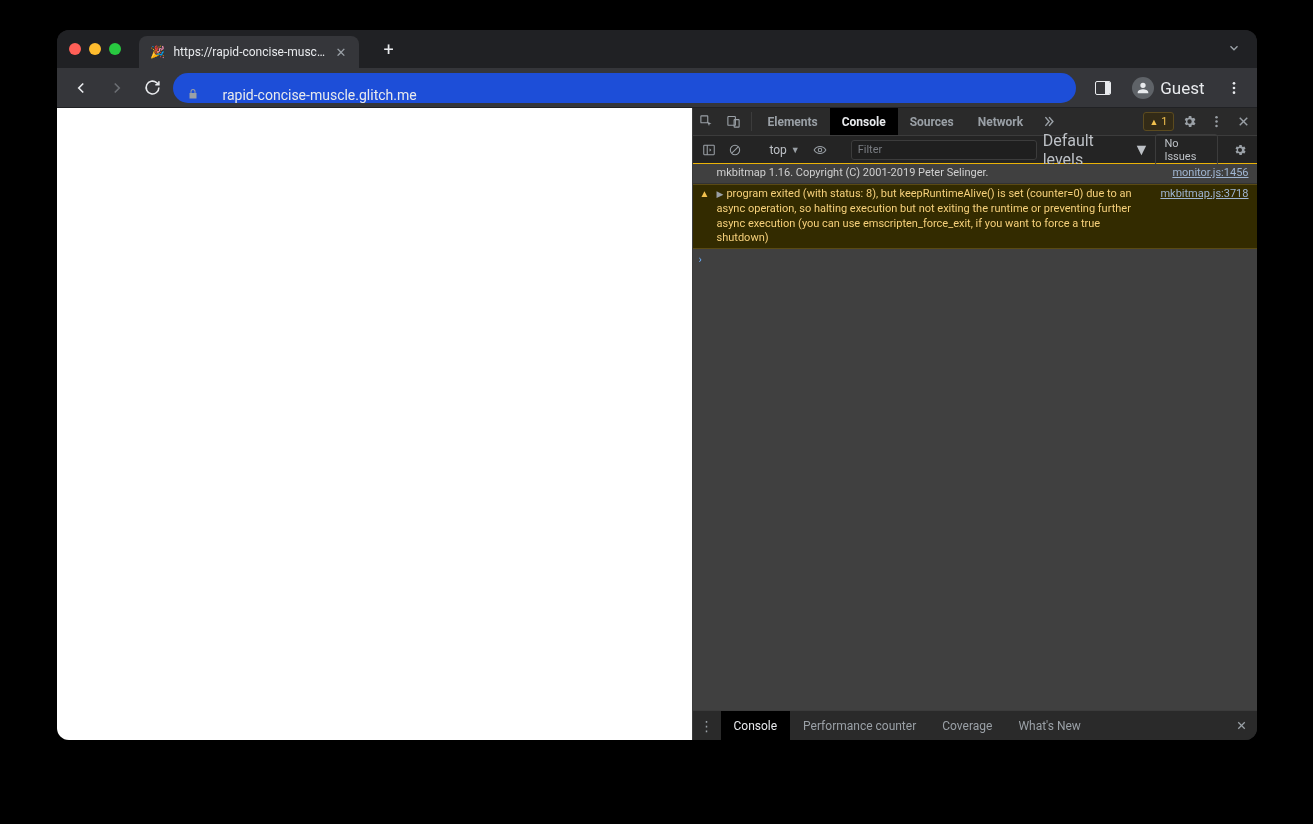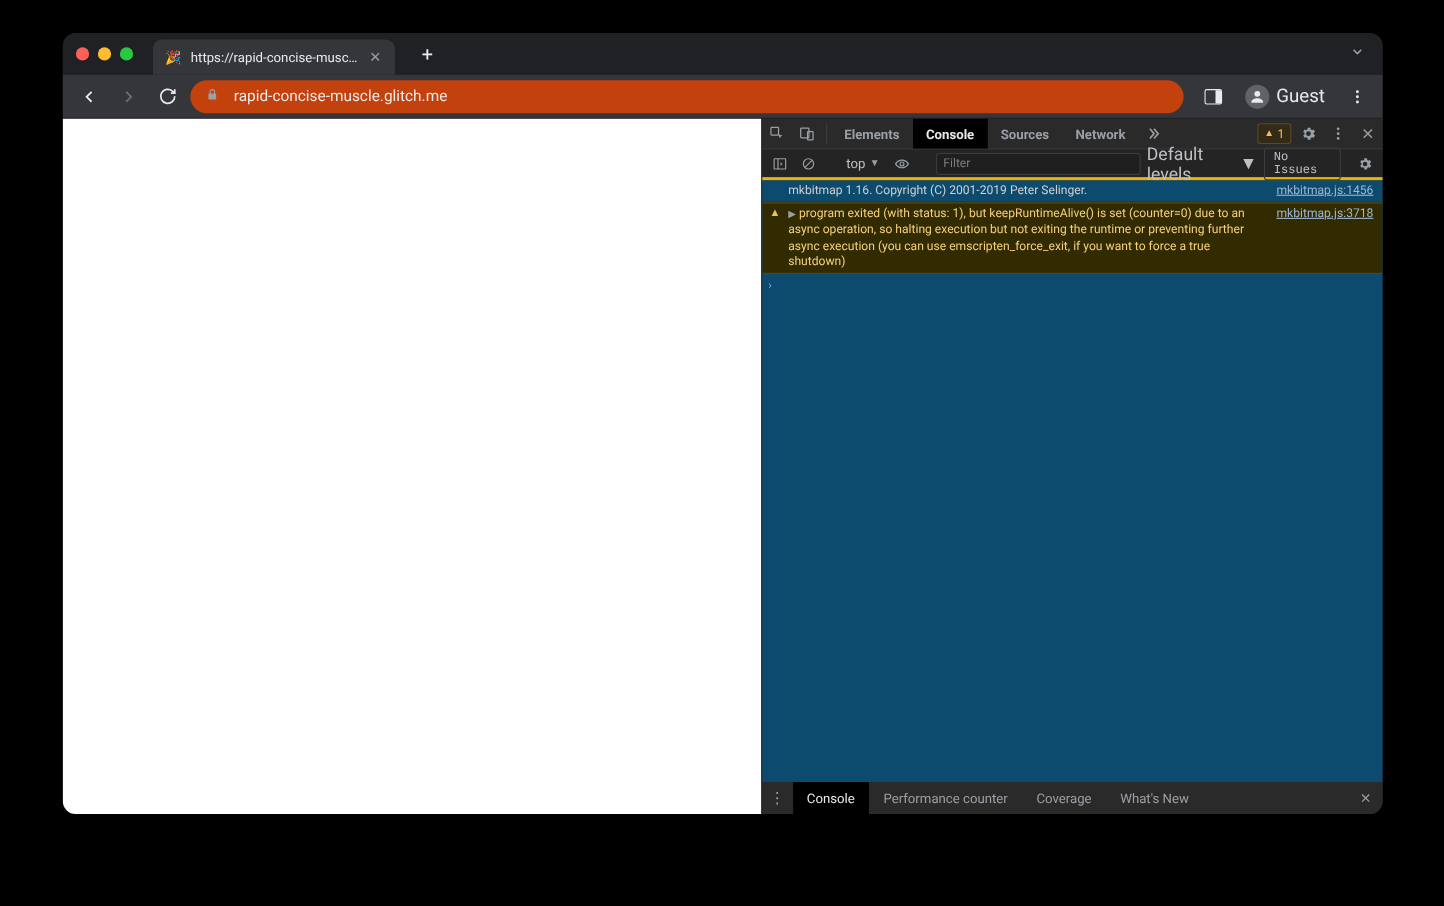--- a/index.html
+++ b/index.html
@@ -16,21 +16,21 @@
   .tab .favicon{font-size:12px;}
   .tab .title{flex:1;white-space:nowrap;overflow:hidden;text-overflow:ellipsis;}
   .tab .close{color:#9aa0a6;font-size:13px;cursor:pointer;}
   .newtab{width:28px;height:28px;display:flex;align-items:center;justify-content:center;color:#e8eaed;font-size:18px;margin-left:8px;border-radius:50%;cursor:pointer;}
   .titlebar .spacer{flex:1;}
   .chev{color:#9aa0a6;font-size:14px;margin-right:4px;cursor:pointer;}
   
   .toolbar{height:40px;background:#35363a;display:flex;align-items:center;padding:0 8px;gap:4px;border-bottom:1px solid #202124;}
   .navbtn{width:32px;height:32px;display:flex;align-items:center;justify-content:center;color:#e8eaed;border-radius:50%;cursor:pointer;}
   .navbtn.disabled{color:#6b6e73;}
-  .omnibox{flex:1;height:30px;background:#c2410c;border-radius:15px;display:flex;align-items:center;padding:0 14px;gap:14px;color:#e8eaed;font-size:14px;}
+  .omnibox{flex:1;height:30px;background:#1d4ed8;border-radius:15px;display:flex;align-items:flex-end;padding:0 14px;gap:24px;color:#e8eaed;font-size:14px;}
   .omnibox .lock{color:#9aa0a6;font-size:12px;}
   .rightctrls{display:flex;align-items:center;gap:6px;margin-left:8px;}
   .pill{display:flex;align-items:center;gap:6px;padding:4px 8px;border-radius:16px;color:#e8eaed;font-size:17px;cursor:pointer;}
   .avatar{width:22px;height:22px;border-radius:50%;background:#5f6368;display:flex;align-items:center;justify-content:center;}
   .avatar svg{width:16px;height:16px;fill:#e8eaed;}
   .iconbtn{width:30px;height:30px;display:flex;align-items:center;justify-content:center;color:#e8eaed;cursor:pointer;border-radius:4px;}
   .panel-icon{width:16px;height:14px;border:1.6px solid #e8eaed;border-radius:2px;position:relative;}
   .panel-icon::after{content:"";position:absolute;right:0;top:0;bottom:0;width:5px;background:#e8eaed;border-radius:0 1px 1px 0;}
   
   .content{flex:1;display:flex;min-height:0;}
@@ -40,33 +40,33 @@
   .dt-tabs{height:28px;background:#2a2a2a;display:flex;align-items:stretch;border-bottom:1px solid #3c3c3c;}
   .dt-tabs .tbtn{padding:0 6px;display:flex;align-items:center;color:#9aa0a6;cursor:pointer;}
   .dt-tabs .tbtn svg{width:15px;height:15px;}
   .dt-sep{width:1px;background:#3c3c3c;margin:4px 4px;}
   .dt-tab{padding:0 12px;display:flex;align-items:center;color:#9aa0a6;cursor:pointer;font-size:12px;font-weight:bold;}
   .dt-tab.active{background:#000;color:#e8eaed;}
   .dt-spacer{flex:1;}
   .warnbadge{display:flex;align-items:center;gap:3px;border:1px solid #5c4b1f;background:#332b17;color:#f2c14e;padding:1px 5px;border-radius:3px;font-size:11px;margin:4px 2px;cursor:pointer;}
   .warnbadge .tri{font-size:9px;}
   
-  .con-toolbar{height:28px;display:flex;align-items:center;border-bottom:3px solid #eab308;background:#242424;padding:0 6px;gap:6px;justify-content:center;}
+  .con-toolbar{height:28px;display:flex;align-items:center;border-bottom:1px solid #eab308;background:#242424;padding:0 6px;gap:6px;justify-content:center;}
   .con-toolbar .ib{display:flex;align-items:center;justify-content:center;color:#9aa0a6;cursor:pointer;padding:0 3px;}
   .con-toolbar .ib svg{width:14px;height:14px;}
   .ctx{display:flex;align-items:center;gap:4px;color:#bdc1c6;cursor:pointer;padding:0 4px;font-size:12px;}
   .ctx .dd{font-size:9px;color:#9aa0a6;}
   .filterbox{flex:0 0 186px;}
   .filterbox input{width:100%;height:20px;background:#1f1f1f;border:1px solid #3c3c3c;border-radius:3px;color:#e8eaed;padding:0 6px;font-size:11px;outline:none;}
   .filterbox input::placeholder{color:#7a7d82;}
   .levels{display:flex;align-items:center;gap:4px;color:#bdc1c6;cursor:pointer;font-size:16px;}
-  .btnbox{border:1px solid #3c3c3c;border-radius:3px;padding:2px 8px;color:#bdc1c6;font-size:11px;cursor:pointer;font-family:Liberation Mono, monospace;}
+  .btnbox{border:1px solid #3c3c3c;border-radius:3px;padding:2px 8px;color:#bdc1c6;font-size:11px;cursor:pointer;}
   .con-toolbar .flex1{flex:1;}
   
-  .messages{flex:1;overflow:auto;background:#0c4a6e;font-family:Menlo,Consolas,monospace;font-size:11px;line-height:1.35;}
+  .messages{flex:1;overflow:auto;background:#404040;font-family:Menlo,Consolas,monospace;font-size:11px;line-height:1.35;}
   .msg{display:flex;padding:2px 8px 2px 6px;border-bottom:1px solid #323232;gap:6px;}
   .msg .src{margin-left:auto;color:#9fb5d1;text-decoration:underline;white-space:nowrap;padding-left:12px;}
   .msg.log{color:#d0d0d0;}
   .msg.log .gutter{width:12px;}
   .msg.warn{background:#332b00;color:#f6d07a;border-top:1px solid #5a4a14;border-bottom:1px solid #5a4a14;}
   .msg.warn .gutter{width:12px;display:flex;align-items:flex-start;justify-content:center;}
   .msg.warn .gutter .tri{color:#f2c14e;font-size:10px;line-height:1.4;}
   .msg .body{flex:1;white-space:pre-wrap;word-break:break-word;}
   .msg.warn .expand{color:#9aa0a6;padding-right:3px;font-size:9px;}
   .prompt{display:flex;padding:4px 8px 4px 6px;color:#6cb1ff;font-family:Menlo,Consolas,monospace;font-size:11px;}
@@ -244,27 +244,27 @@
           <svg viewBox="0 0 24 24" fill="currentColor">
               <path d="M19.4 13a7.5 7.5 0 0 0 .1-1 7.5 7.5 0 0 0-.1-1l2.1-1.6-2-3.5-2.5 1a7.3 7.3 0 0 0-1.7-1l-.4-2.6h-4l-.4 2.6a7.3 7.3 0 0 0-1.7 1l-2.5-1-2 3.5L6.5 11a7.5 7.5 0 0 0-.1 1 7.5 7.5 0 0 0 .1 1l-2.1 1.6 2 3.5 2.5-1a7.3 7.3 0 0 0 1.7 1l.4 2.6h4l.4-2.6a7.3 7.3 0 0 0 1.7-1l2.5 1 2-3.5zM12 15.5A3.5 3.5 0 1 1 15.5 12 3.5 3.5 0 0 1 12 15.5z"></path>
             </svg>
         </div>
       </div>
 
       <div class="messages">
         <div class="msg log">
           <div class="gutter"></div>
           <div class="body">mkbitmap 1.16. Copyright (C) 2001-2019 Peter Selinger.</div>
-          <a class="src">mkbitmap.js:1456</a>
+          <a class="src">monitor.js:1456</a>
         </div>
         <div class="msg warn">
           <div class="gutter">
               <span class="tri">▲</span>
             </div>
-          <div class="body"><span class="expand">▶</span><span>program exited (with status: 1), but keepRuntimeAlive() is set (counter=0) due to an async operation, so halting execution but not exiting the runtime or preventing further async execution (you can use emscripten_force_exit, if you want to force a true shutdown)</span></div>
+          <div class="body"><span class="expand">▶</span><span>program exited (with status: 8), but keepRuntimeAlive() is set (counter=0) due to an async operation, so halting execution but not exiting the runtime or preventing further async execution (you can use emscripten_force_exit, if you want to force a true shutdown)</span></div>
           <a class="src">mkbitmap.js:3718</a>
         </div>
         <div class="prompt">
           <span class="caret">›</span>
         </div>
       </div>
 
       <div class="drawer">
         <div class="menubtn">⋮</div>
         <div class="dtab active">Console</div>

